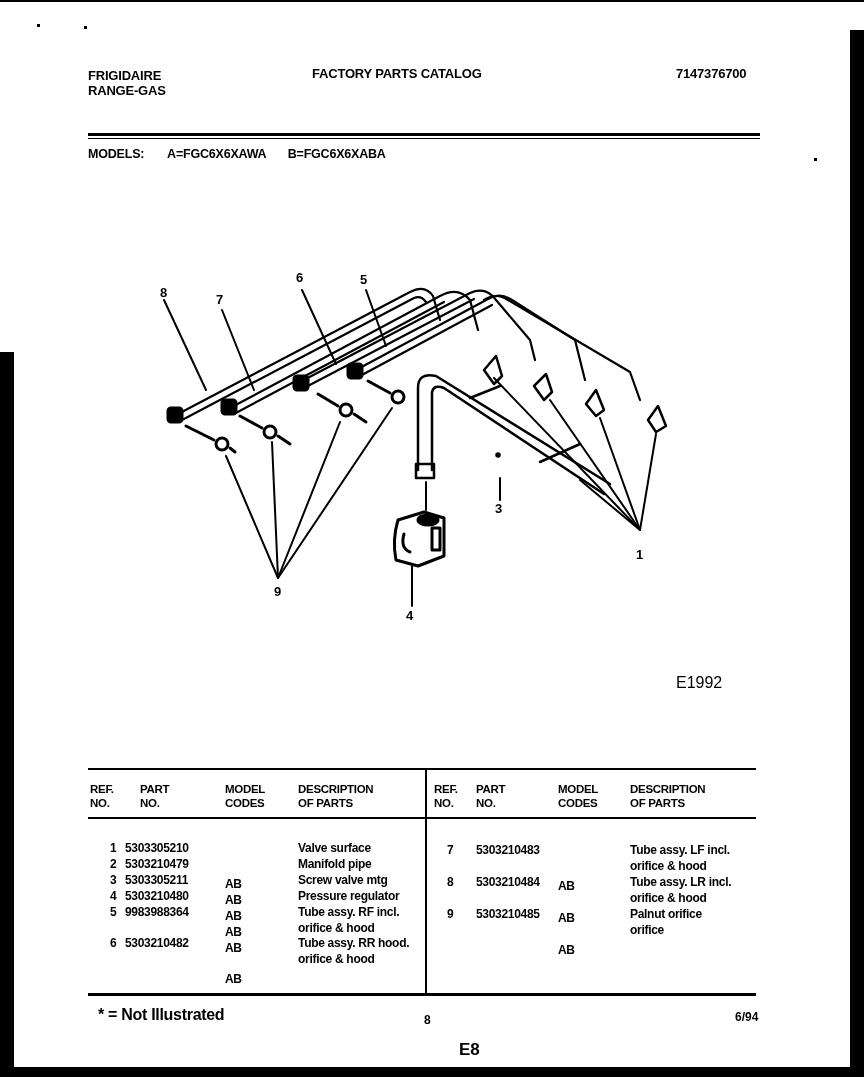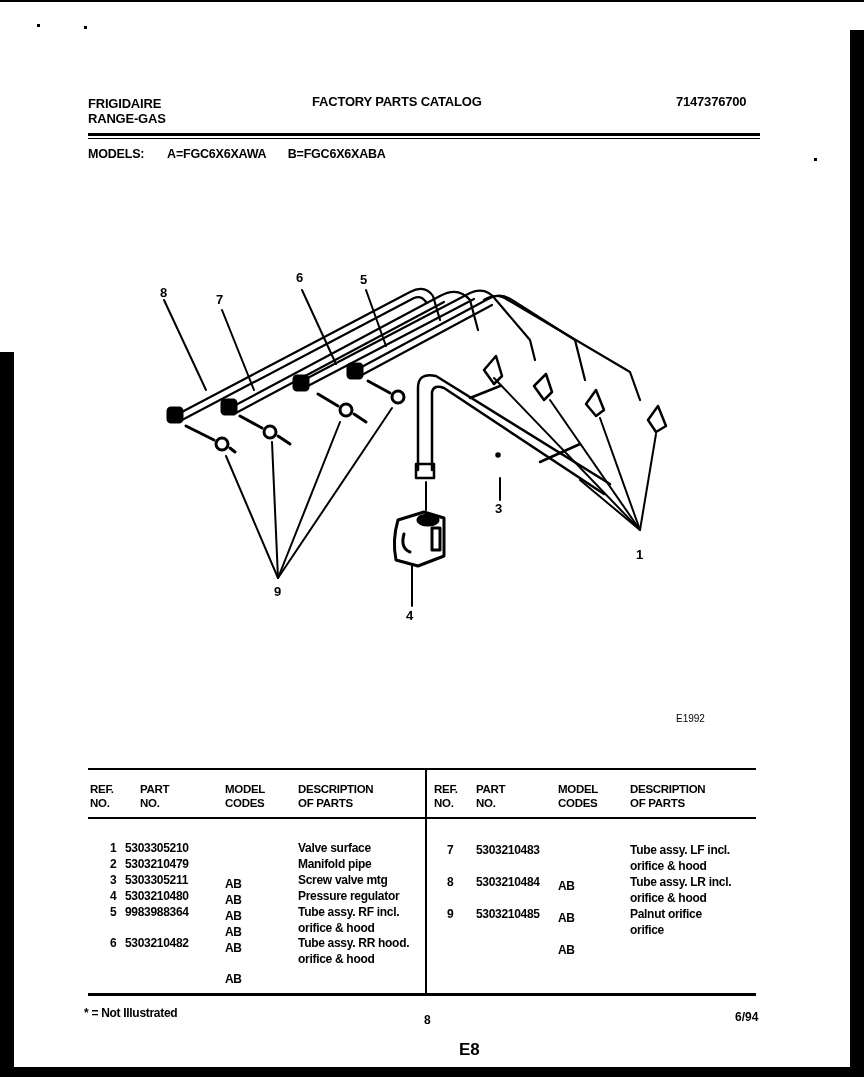--- a/index.html
+++ b/index.html
@@ -7,33 +7,33 @@
     width: 864px; height: 1077px; position: relative; overflow: hidden;
     background: #ffffff; color: #000;
     font-family: "Liberation Sans", "DejaVu Sans", sans-serif;
   }
   .edge-left { position: absolute; left: 0; top: 352px; width: 14px; bottom: 0; background: #000; }
   .edge-right { position: absolute; right: 0; top: 30px; width: 14px; bottom: 0; background: #000; }
   .edge-bottom { position: absolute; left: 0; right: 0; bottom: 0; height: 10px; background: #000; }
   .edge-top { position: absolute; left: 0; right: 0; top: 0; height: 2px; background: #000; }
   .speck { position: absolute; width: 3px; height: 3px; background: #000; }
 
-  .hdr { position: absolute; font-weight: bold; font-size: 13px; letter-spacing: -0.2px; line-height: 15px; margin-top: 28px; }
+  .hdr { position: absolute; font-weight: bold; font-size: 13px; letter-spacing: -0.2px; line-height: 15px; }
   .brand { left: 88px; top: 68px; }
   .catalog { left: 312px; top: 66px; }
   .docnum { left: 676px; top: 66px; }
   .rule1 { position: absolute; left: 88px; width: 672px; top: 133px; height: 3px; background: #000; }
   .rule2 { position: absolute; left: 88px; width: 672px; top: 138px; height: 1px; background: #000; }
   .models { position: absolute; left: 88px; top: 147px; font-weight: bold; font-size: 12.5px; letter-spacing: -0.2px; }
   .models span { margin-right: 18px; }
   .models .lbl { margin-right: 20px; }
 
   .diagram { position: absolute; left: 0; top: 0; width: 864px; height: 760px; }
   .callout { position: absolute; font-weight: bold; font-size: 13px; }
-  .fig-id { position: absolute; left: 676px; top: 713px; font-size: 10px; }
+  .fig-id { position: absolute; left: 676px; top: 674px; font-size: 16px; }
 
   .table { position: absolute; left: 88px; top: 768px; width: 668px; height: 228px; }
   .t-top { position: absolute; left: 0; right: 0; top: 0; height: 2px; background: #000; }
   .t-hline { position: absolute; left: 0; right: 0; top: 49px; height: 2px; background: #000; }
   .t-bot { position: absolute; left: 0; right: 0; bottom: 0; height: 3px; background: #000; }
   .t-vline { position: absolute; left: 337px; top: 0; width: 2px; height: 228px; background: #000; }
   .col { position: absolute; top: 0; width: 330px; height: 260px; }
   .col.left { left: 0; }
   .col.right { left: 346px; }
   .th { position: absolute; top: 14px; font-weight: bold; font-size: 11.5px; line-height: 14px; letter-spacing: -0.3px; }
@@ -42,21 +42,21 @@
   .row { position: absolute; left: 0; width: 340px; font-weight: bold; font-size: 12px; line-height: 16px; letter-spacing: -0.3px; }
   .row .ref { position: absolute; left: 22px; }
   .row .part { position: absolute; left: 37px; }
   .row .model { position: absolute; left: 137px; margin-top: 36px; }
   .row .desc { position: absolute; left: 210px; width: 130px; }
   .right .row .ref { left: 13px; }
   .right .row .part { left: 42px; }
   .right .row .model { left: 124px; }
   .right .row .desc { left: 196px; }
 
-  .footnote { position: absolute; left: 84px; top: 1006px; font-weight: bold; font-size: 12px; letter-spacing: -0.3px; }
+  .footnote { position: absolute; left: 98px; top: 1006px; font-weight: bold; font-size: 16px; letter-spacing: -0.3px; }
   .pagenum { position: absolute; left: 424px; top: 1013px; font-size: 12px; font-weight: bold; }
   .date { position: absolute; left: 735px; top: 1010px; font-size: 12px; font-weight: bold; }
   .pagecode { position: absolute; left: 459px; top: 1040px; font-size: 17px; font-weight: bold; }
 </style>
 </head>
 <body>
 
 <div class="edge-top"></div>
 <div class="edge-left"></div>
 <div class="edge-right"></div>

